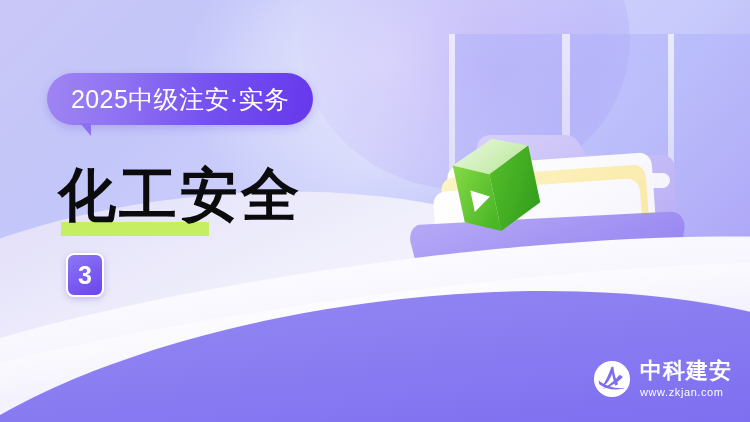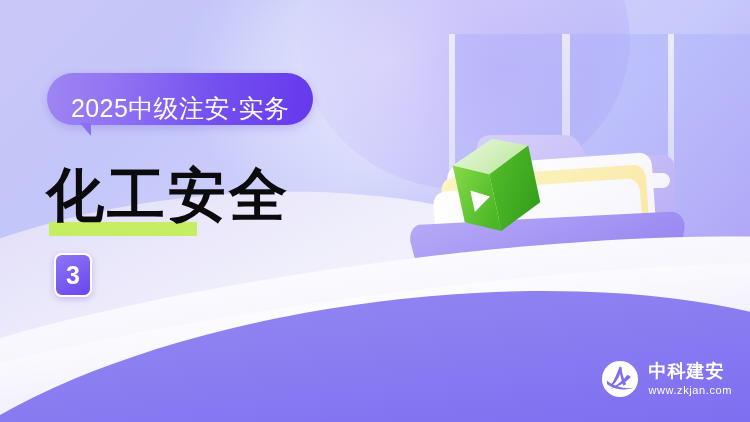--- a/index.html
+++ b/index.html
@@ -73,40 +73,40 @@
   }
 
   
   #illustration{position:absolute;left:415px;top:60px;width:335px;height:330px;}
   #illustration svg{display:block;width:100%;height:100%;overflow:visible;}
 
   
   #tag-bubble{
     position:absolute;left:47px;top:73px;
     height:52px;padding:0 24px;
-    display:flex;align-items:flex-end;
+    display:flex;align-items:center;
     border-radius:26px;
     background:linear-gradient(98deg,#9f85f3 0%,#8f72f2 28%,#7450ef 62%,#6638ec 100%);
     box-shadow:0 3px 10px rgba(96,60,220,.22);
   }
   #tag-bubble .tag-text{
     color:#fff;font-size:25px;letter-spacing:.4px;white-space:nowrap;
     font-family:"Liberation Sans","DejaVu Sans",sans-serif;
   }
   #tag-bubble:after{
     content:"";position:absolute;left:33px;bottom:-11px;
     width:0;height:0;
     border-left:11px solid transparent;
     border-right:0 solid transparent;
     border-top:13px solid #8d6ff2;
   }
 
   
   #headline{position:absolute;left:46px;top:152px;width:420px;}
-  .hl-row{position:relative;display:flex;align-items:flex-end;height:76px;}
+  .hl-row{position:relative;display:flex;align-items:flex-end;height:76px;margin-left:12px;}
   .hl-text{
     position:relative;z-index:2;
     font-family:"DejaVu Serif","Liberation Serif",serif;
     font-weight:700;
     font-size:58px;line-height:66px;
     color:#0b0b0d;
     letter-spacing:3px;
     white-space:nowrap;
   }
   #green-underline{
@@ -128,21 +128,21 @@
   }
 
   
   #logo{
     position:absolute;right:18px;bottom:24px;
     display:flex;align-items:center;gap:9px;
   }
   #logo-mark{width:38px;height:38px;flex:0 0 38px;}
   #logo-text{display:flex;flex-direction:column;line-height:1;}
   #logo-name{
-    color:#fff;font-size:18px;font-weight:700;letter-spacing:1px;
+    color:#fff;font-size:22px;font-weight:700;letter-spacing:1px;
     font-family:"DejaVu Sans","Liberation Sans",sans-serif;
   }
   #logo-url{
     color:#fff;font-size:11px;letter-spacing:.6px;margin-top:5px;
     font-family:"Liberation Sans","DejaVu Sans",sans-serif;
   }
 </style>
 </head>
 <body>
 

